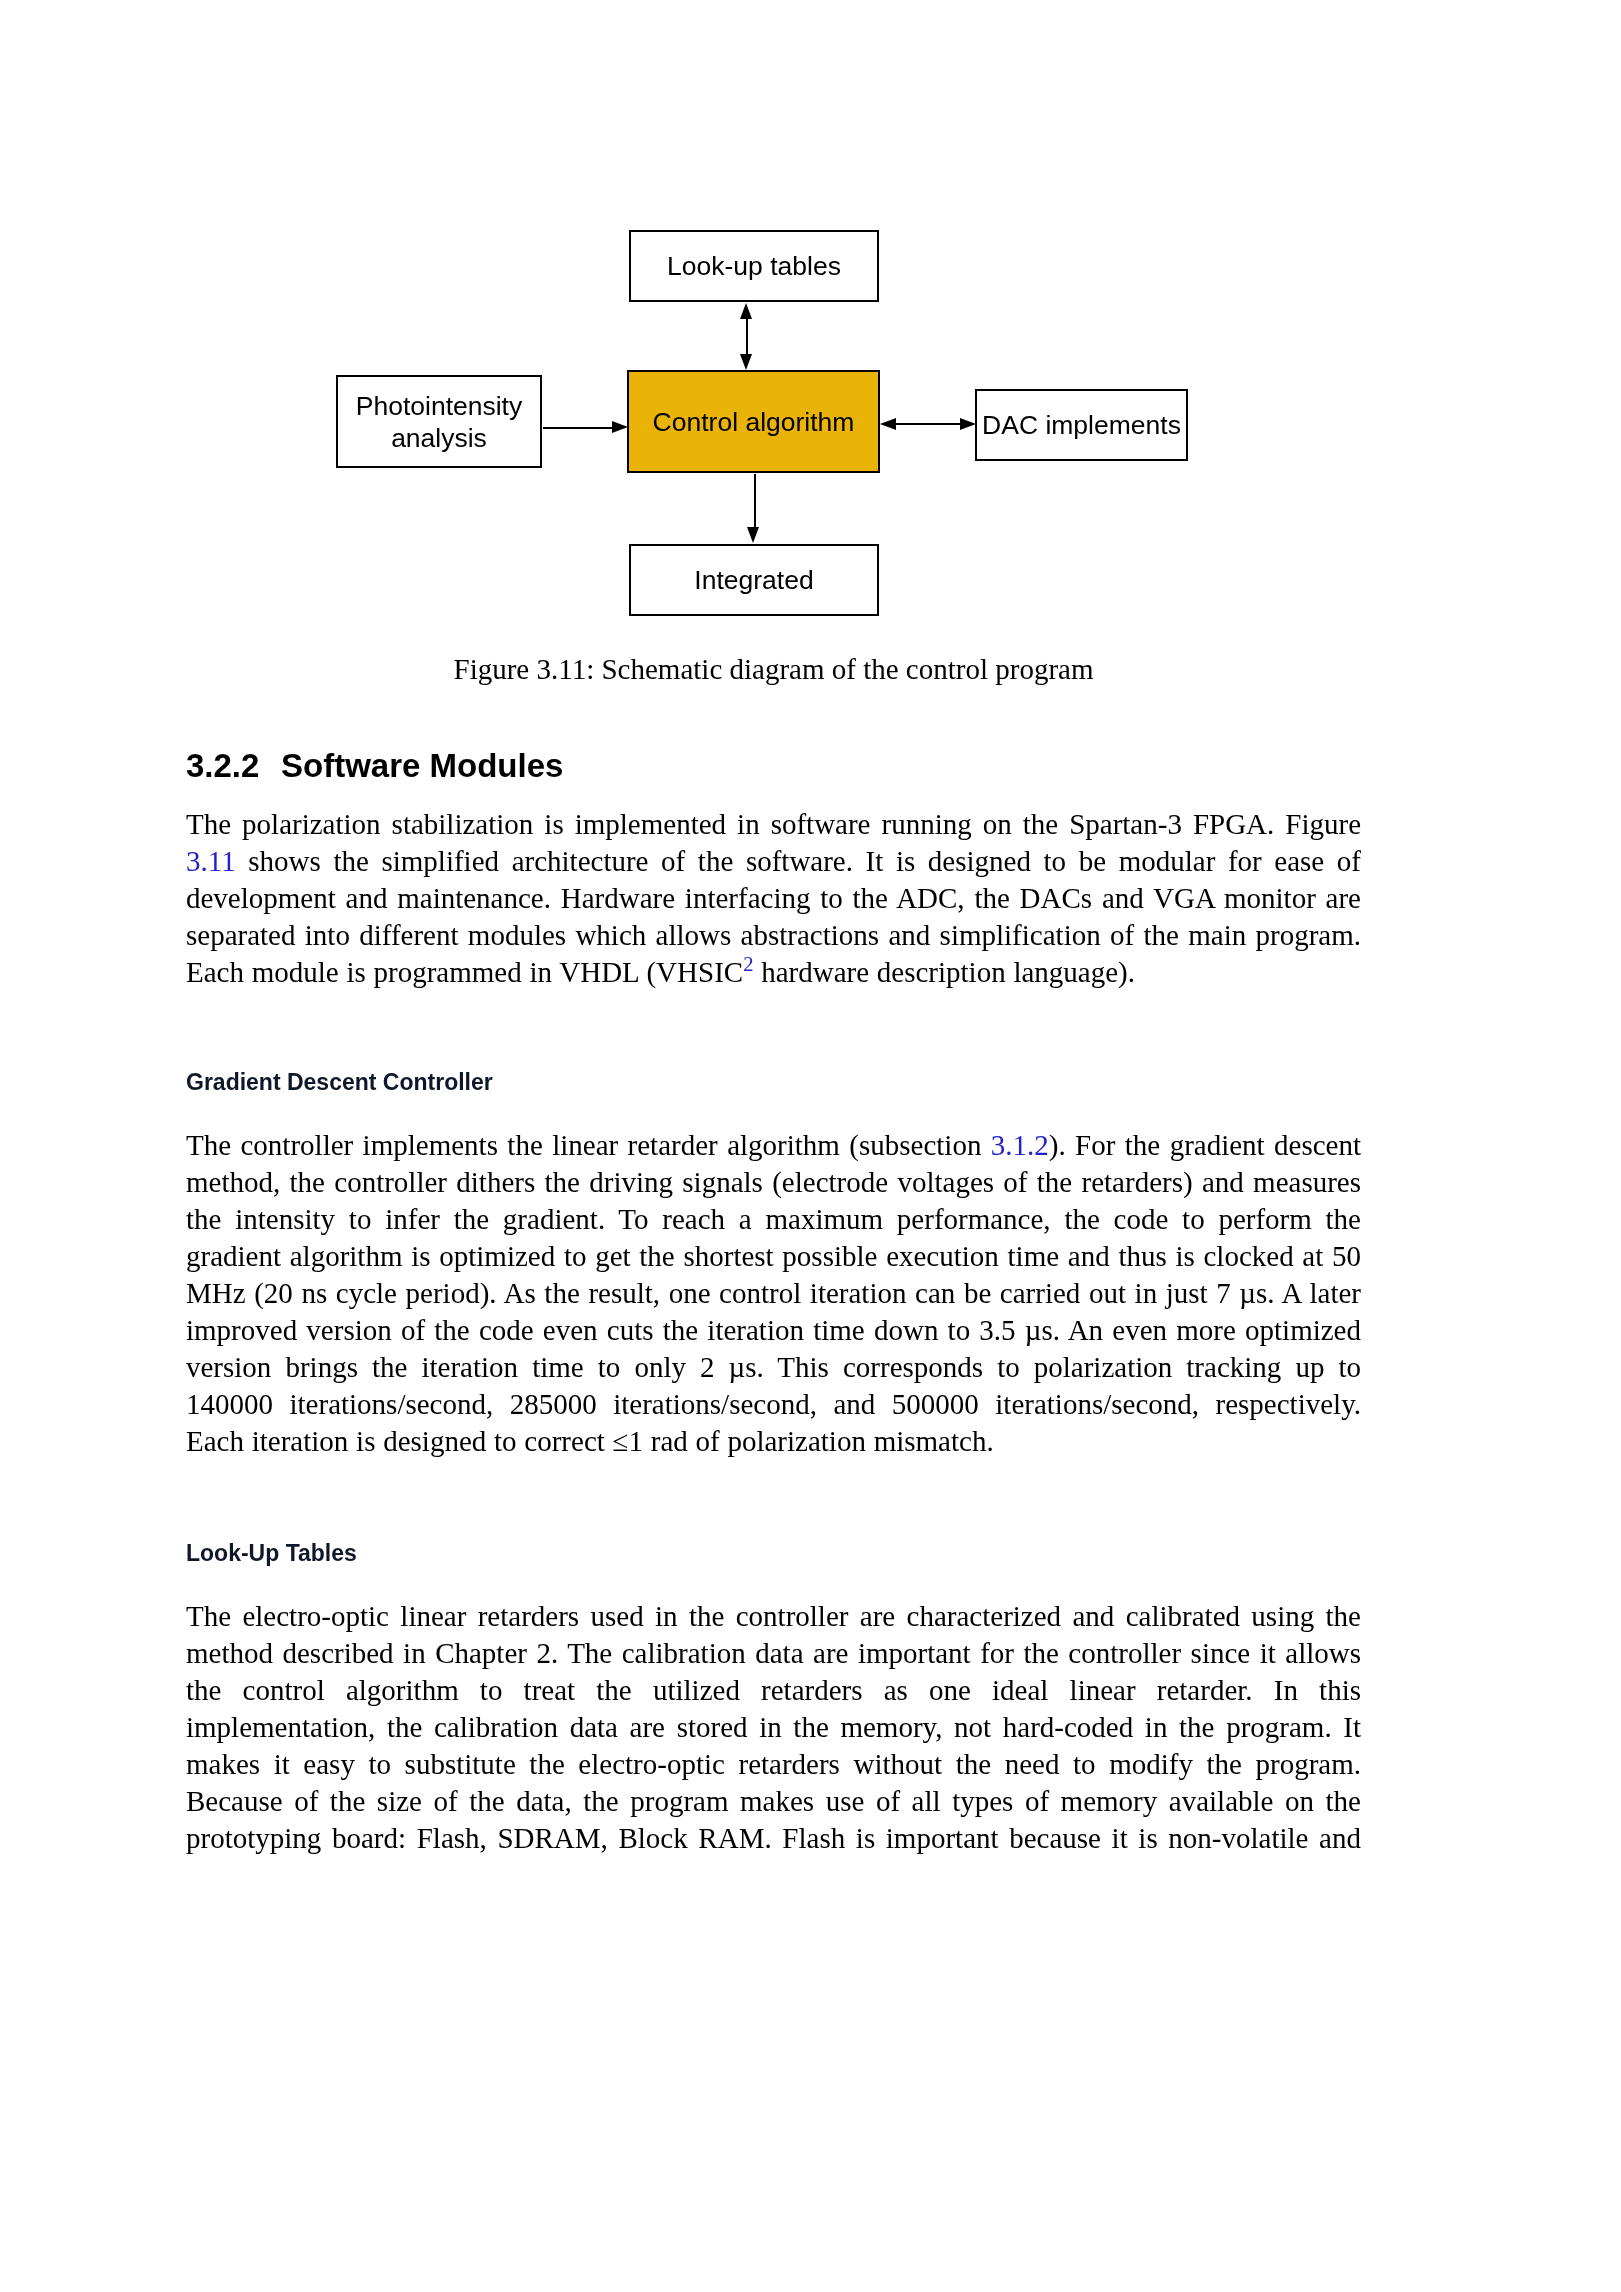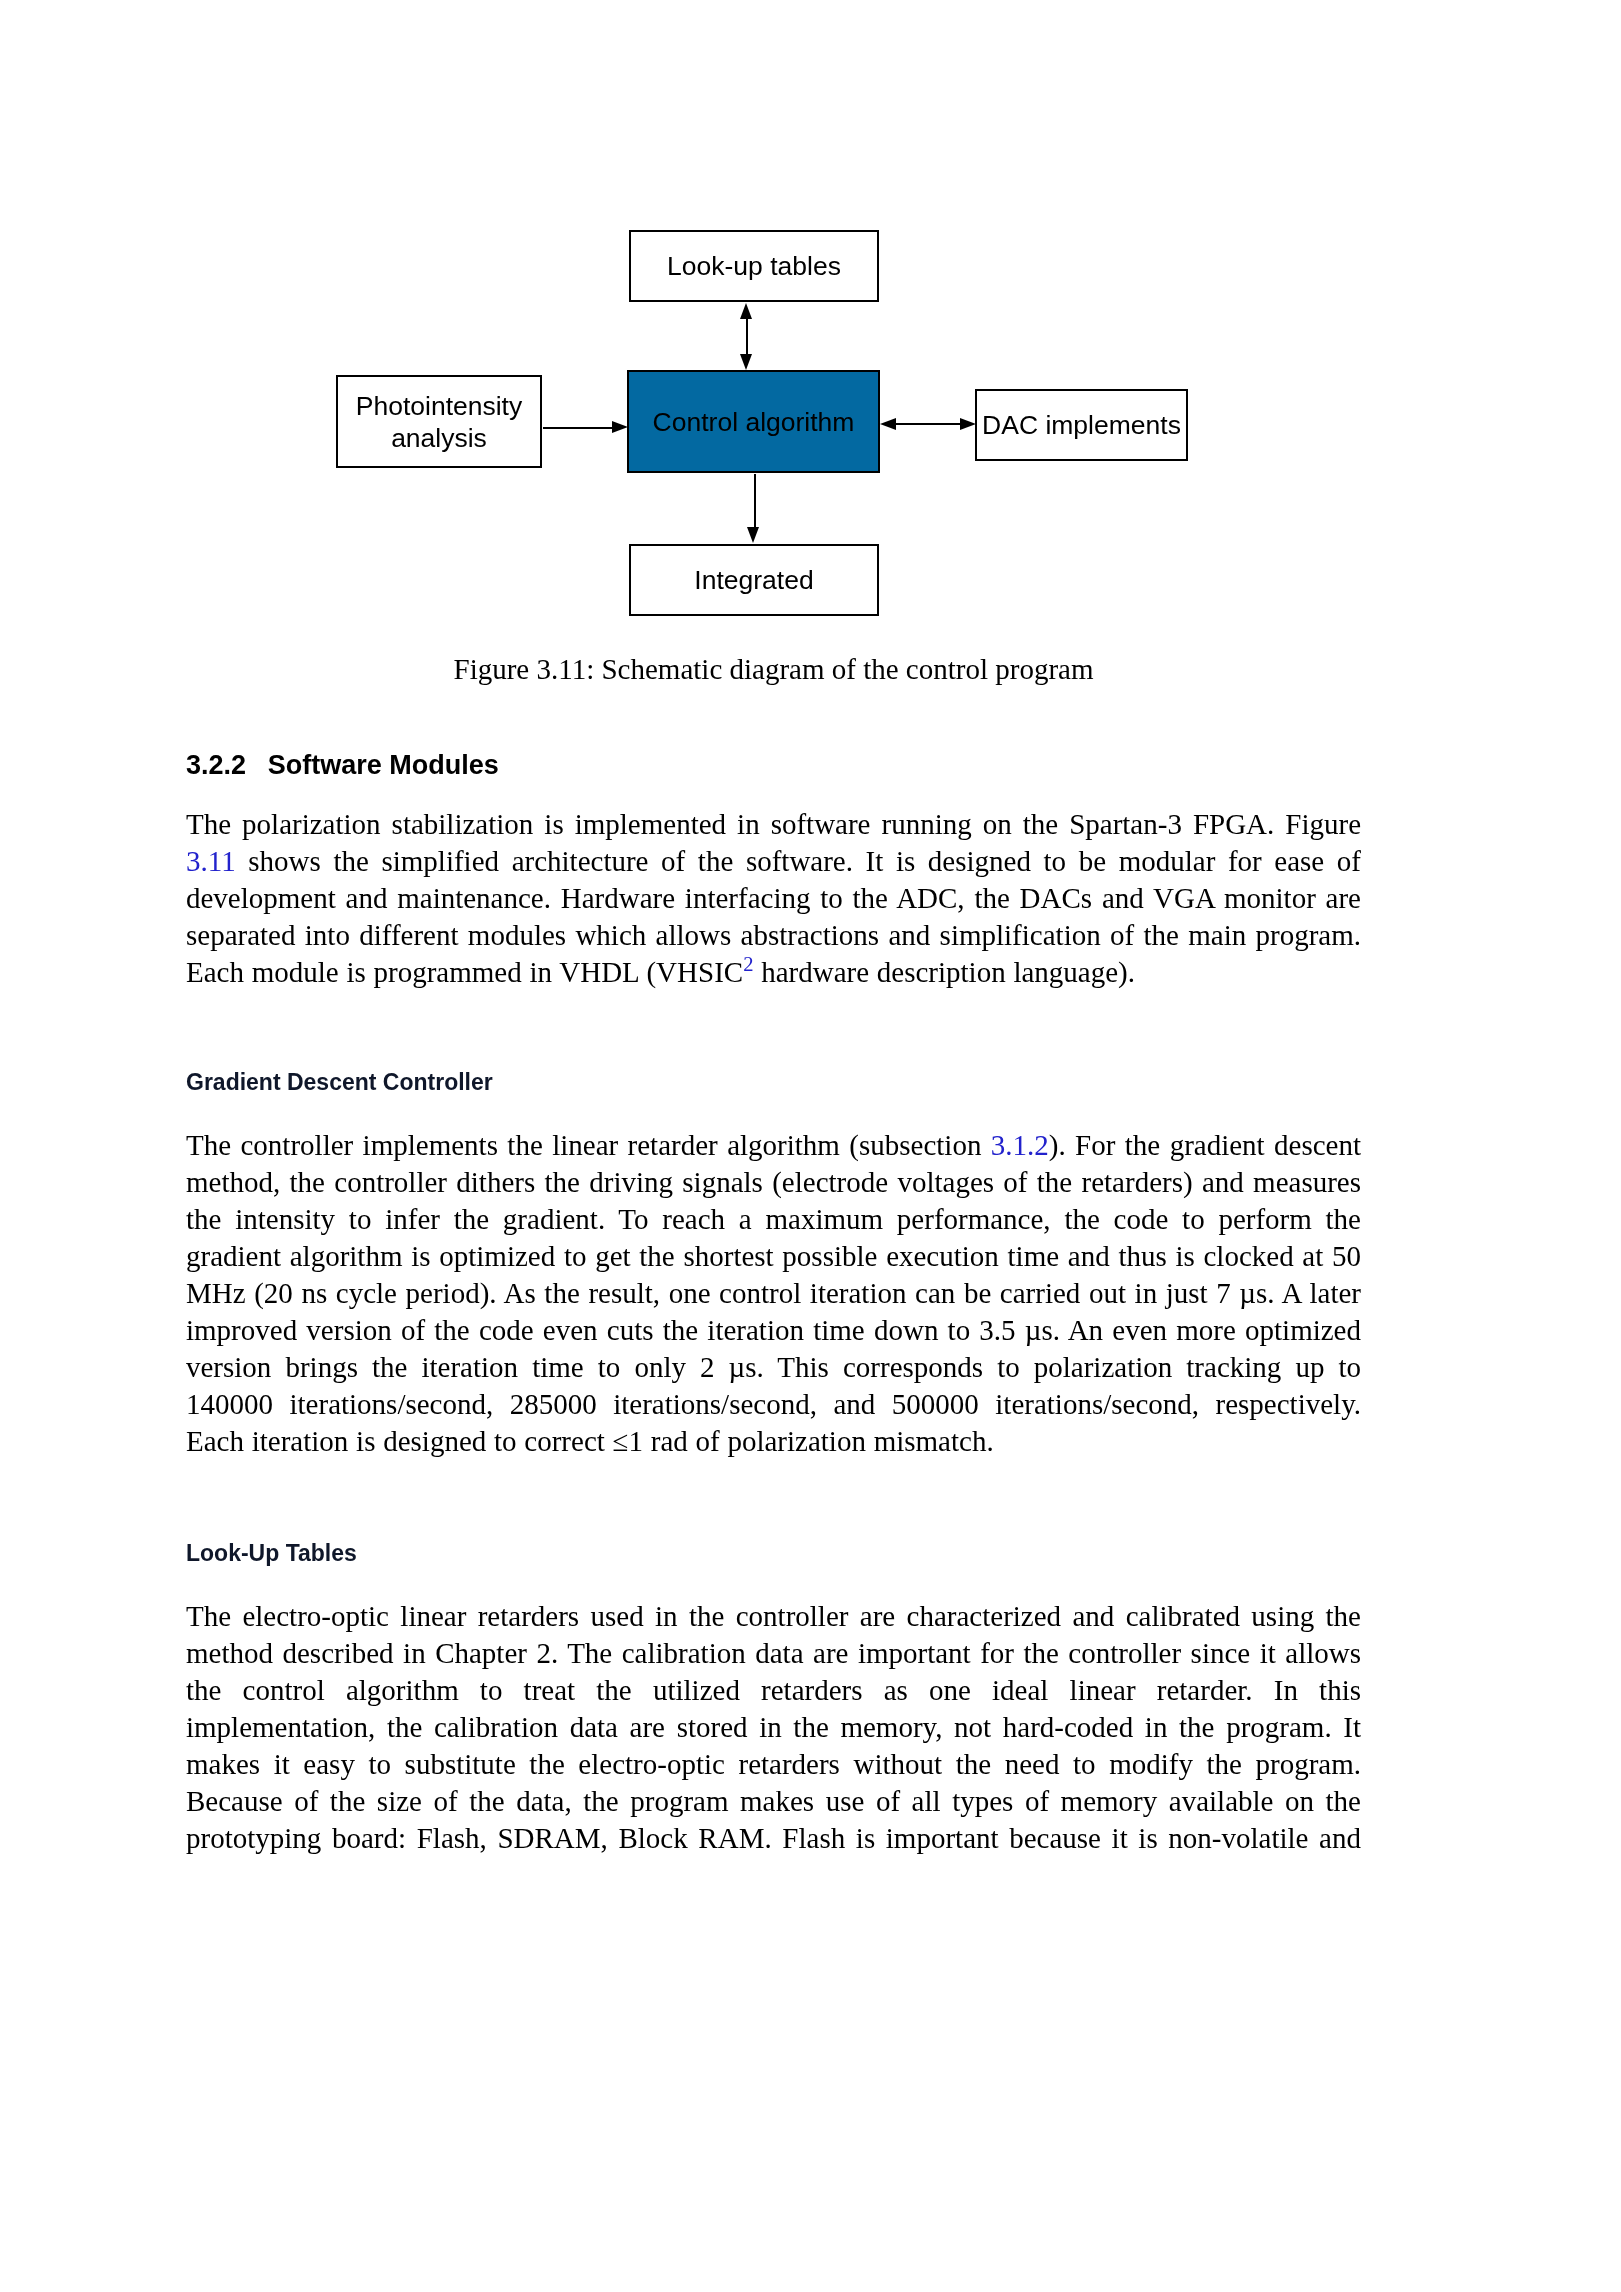--- a/index.html
+++ b/index.html
@@ -20,21 +20,21 @@
   .tri{position:absolute;width:0;height:0;}
   .tri.up{border-left:6.9px solid transparent;border-right:6.9px solid transparent;border-bottom:16.7px solid #000;}
   .tri.down{border-left:6.9px solid transparent;border-right:6.9px solid transparent;border-top:16.7px solid #000;}
   .tri.right{border-top:6.9px solid transparent;border-bottom:6.9px solid transparent;border-left:16.7px solid #000;}
   .tri.left{border-top:6.9px solid transparent;border-bottom:6.9px solid transparent;border-right:16.7px solid #000;}
   .caption{position:absolute;left:186px;top:653px;width:1175px;text-align:center;
            font-size:29px;color:#000;}
   
   .col{position:absolute;left:186px;width:1175px;}
   .sec-head{top:746px;font-family:"Liberation Sans",sans-serif;font-weight:bold;
-            font-size:27px;line-height:39px;color:#000;}
+            font-size:33px;line-height:39px;color:#000;}
   .sec-head .sec-num{margin-right:21.6px;}
   .sub-head{font-family:"Liberation Sans",sans-serif;font-weight:bold;
             font-size:23px;line-height:33px;color:#0f172a;}
   .body-par{font-size:29px;line-height:37px;text-align:justify;color:#000;
             word-spacing:0.5px;}
   .ref{color:#2222cc;text-decoration:none;cursor:pointer;}
   sup{font-size:20.6px;line-height:0;}
   .p1{top:806px;} .sh1{top:1066px;} .p2{top:1127px;}
   .sh2{top:1537px;} .p3{top:1598px;}
   .fn-rule{position:absolute;left:188px;top:2045px;width:465px;height:2.9px;background:#000;}
@@ -53,21 +53,21 @@
 
     <div class="fbox lookup">
       <span>Look-up tables</span>
     </div>
 
     <div class="fbox photo">
       <span>Photointensity</span>
       <span>analysis</span>
     </div>
 
-    <div class="fbox control" style="background:#0369a1;">
+    <div class="fbox control" style="background:#eab308;">
       <span>Control algorithm</span>
     </div>
 
     <div class="fbox dac">
       <span>DAC implements</span>
     </div>
 
     <div class="fbox diag">
       <span>Integrated</span>
     </div>

